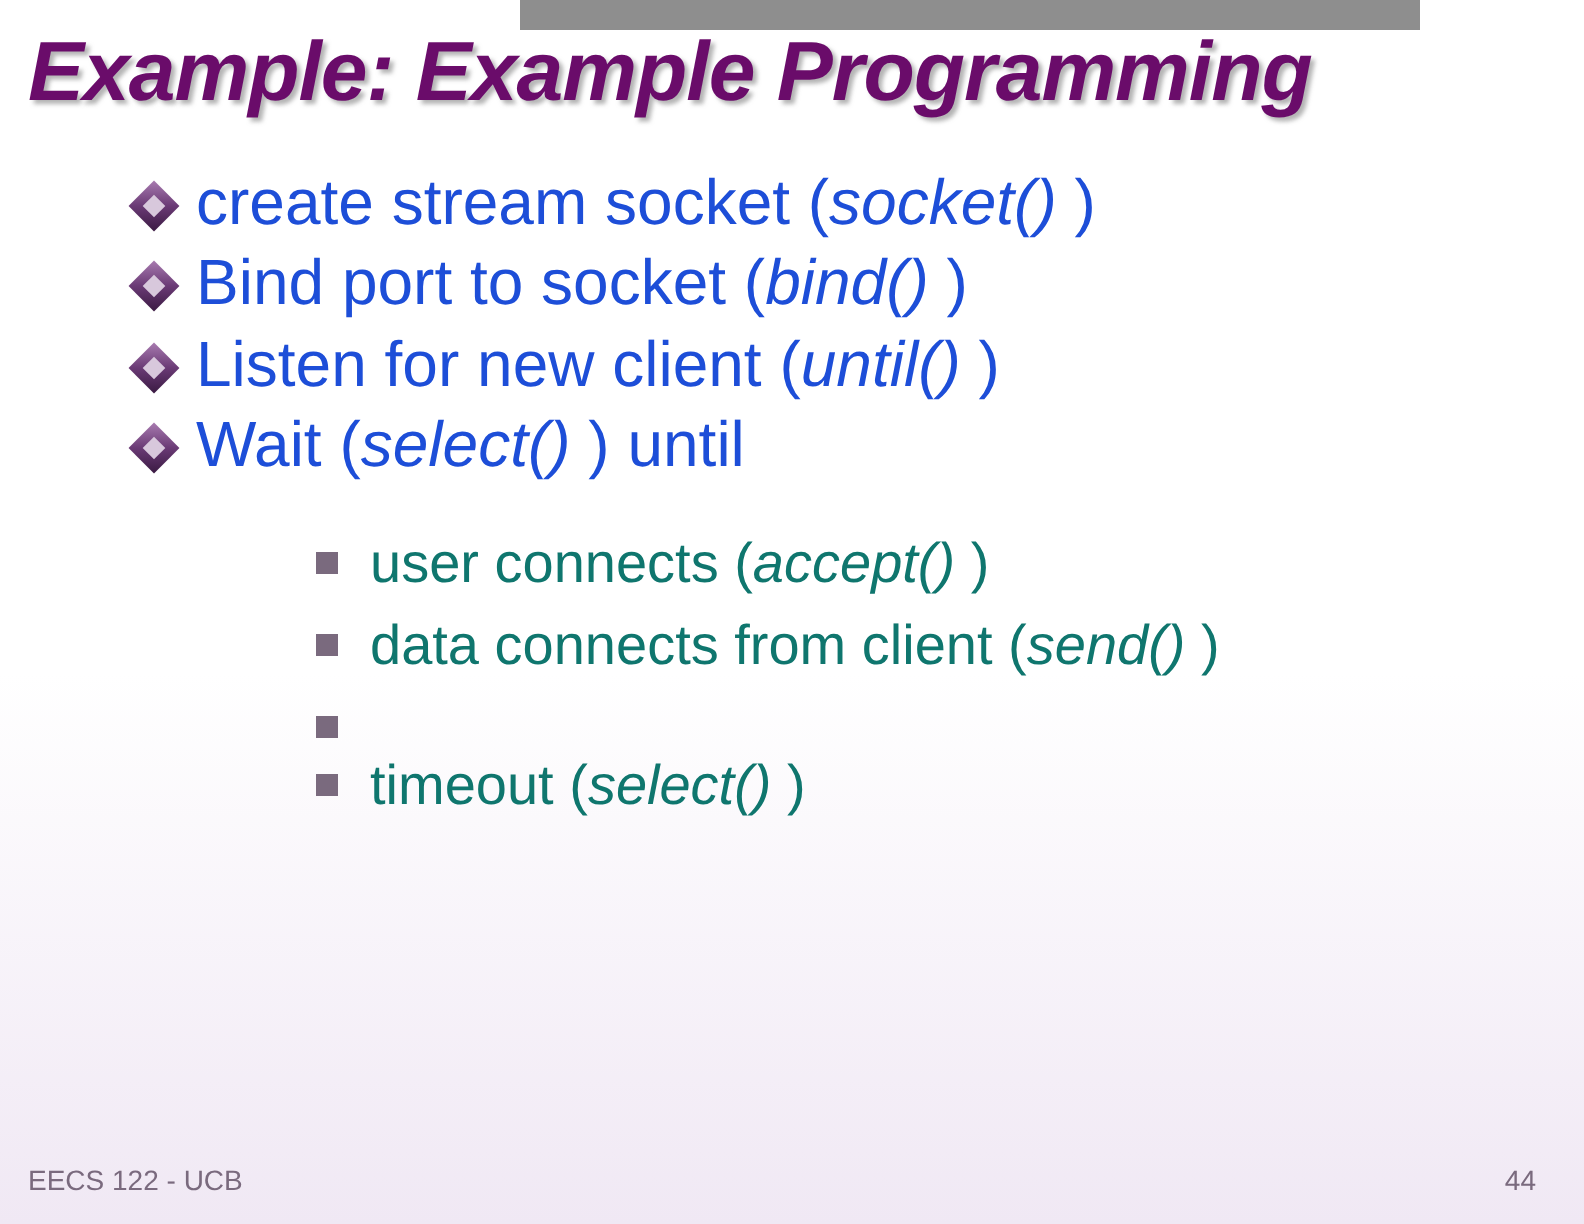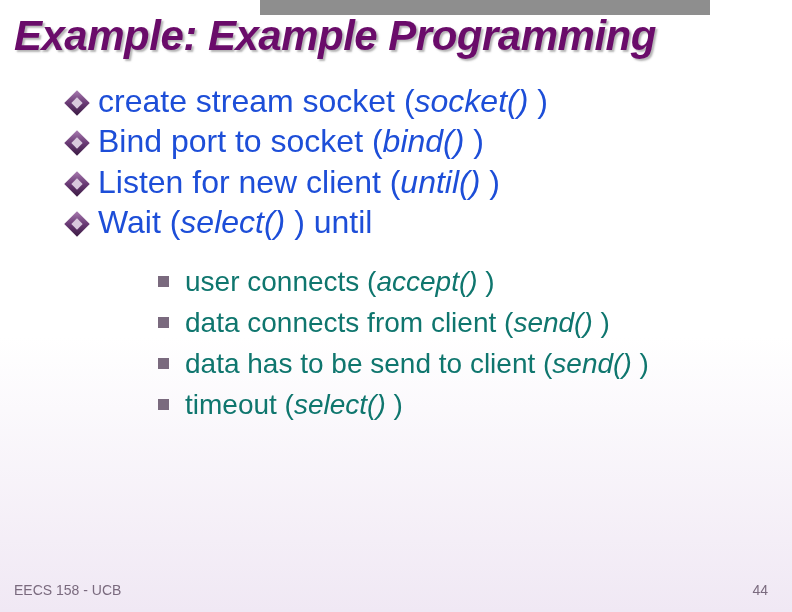--- a/index.html
+++ b/index.html
@@ -154,28 +154,25 @@
       </div>
     </div>
     <div class="bullet-level2">
       <div class="square-bullet"></div>
       <div class="level2-text">
         <span>data connects from client (</span><span class="func">send()</span><span> )</span>
       </div>
     </div>
     <div class="bullet-level2">
       <div class="square-bullet"></div>
-      <div class="level2-text">
-        <span>data has to be send to client (</span><span class="func">send()</span><span> )</span>
-      </div>
     </div>
     <div class="bullet-level2">
       <div class="square-bullet"></div>
       <div class="level2-text">
         <span>timeout (</span><span class="func">select()</span><span> )</span>
       </div>
     </div>
   </div>
 
 </div>
 
-<div class="footer-left">EECS 158 - UCB</div>
+<div class="footer-left">EECS 122 - UCB</div>
 <div class="footer-right">44</div>
 
 </body></html>

